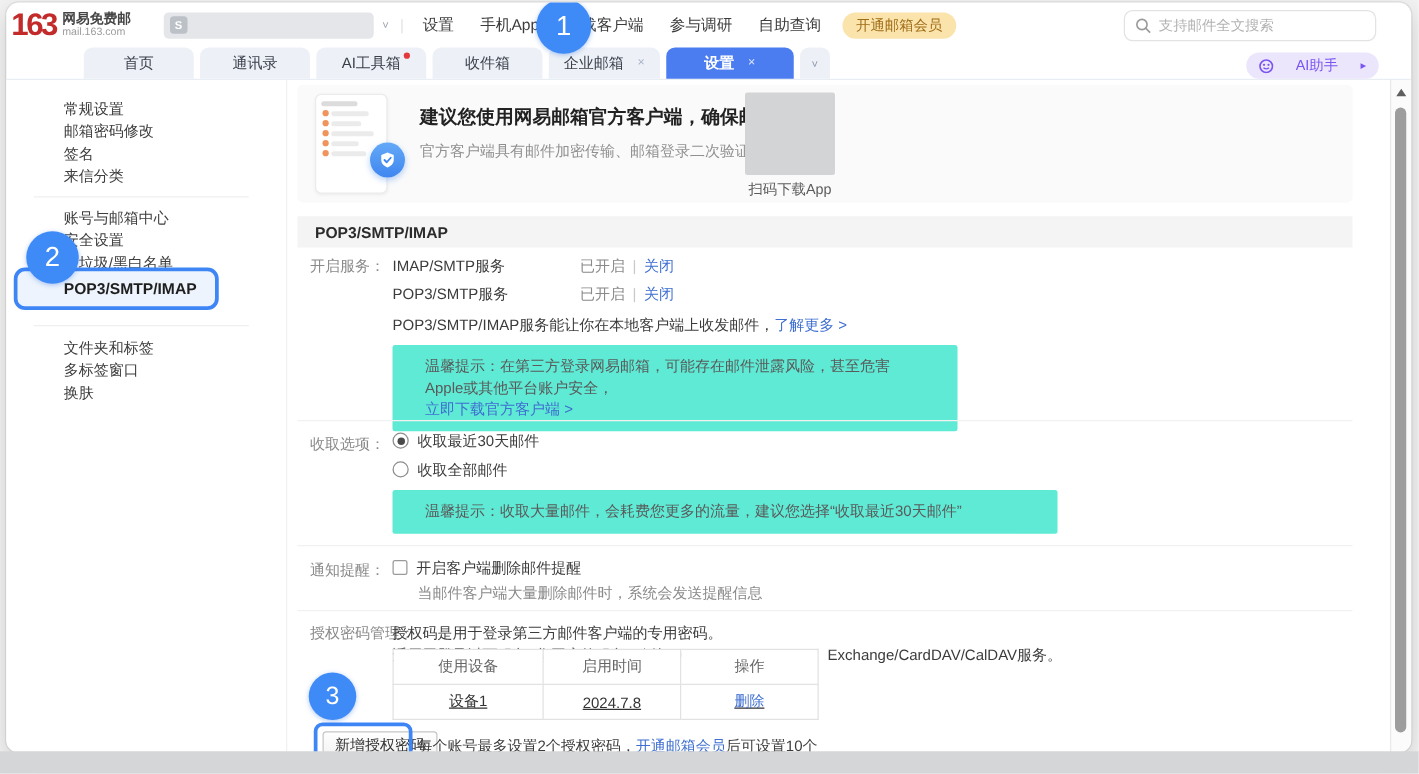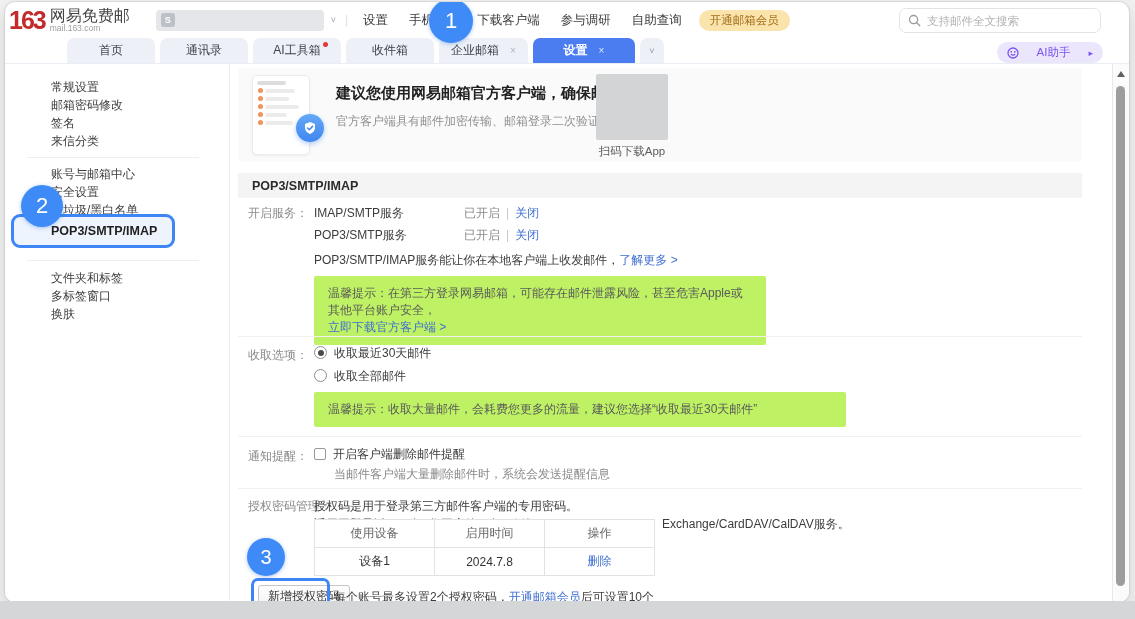--- a/index.html
+++ b/index.html
@@ -9,21 +9,21 @@
 
   .window { position:absolute; left:5px; top:2px; width:1124px; height:600px; background:#fff;
             border-radius:10px; overflow:hidden;
             box-shadow:0 0 0 1px rgba(0,0,0,.07), 0 6px 18px rgba(0,0,0,.15); }
 
   
   .hdr { height:36px; display:flex; align-items:center; padding:0 0 0 4px; position:relative; }
   .logo { display:flex; align-items:center; cursor:pointer; }
   .logo-num { font-size:25px; font-weight:bold; color:#c32a2a; letter-spacing:-2px; line-height:1; }
   .logo-txt { margin-left:5px; line-height:1.1; }
-  .logo-brand { font-size:16px; font-weight:normal; color:#454545; }
+  .logo-brand { font-size:11px; font-weight:bold; color:#454545; }
   .logo-domain { font-size:8.5px; color:#9c9c9c; }
   .account { margin-left:26px; width:168px; height:21px; background:#e4e6e9; border-radius:4px;
              display:flex; align-items:center; padding:0 5px; }
   .avatar { width:14px; height:14px; border-radius:3px; background:#bcc1c7; color:#fff; font-size:9px;
             display:flex; align-items:center; justify-content:center; font-weight:bold; }
   .acc-chev { color:#9aa0a8; font-size:9px; margin:0 9px 0 7px; }
   .hdr-sep { color:#e2e2e2; font-size:12px; margin-right:15px; }
   .menu { display:flex; gap:21px; font-size:12.5px; color:#3c3c3c; }
   .menu span { cursor:pointer; white-space:nowrap; }
   .vip { margin-left:17px; background:#fbe3ac; color:#9f6c16; font-size:11.5px; padding:3px 11px;
@@ -79,33 +79,33 @@
   .sec-hdr { position:absolute; left:8px; top:109px; width:844px; height:25px; background:#f4f4f4;
              display:flex; align-items:center; padding-left:14px; font-size:12.5px; font-weight:bold; color:#2b2b2b; }
 
   .flabel { position:absolute; left:18px; font-size:12px; color:#8a8a8a; }
   .ftext  { position:absolute; font-size:12px; color:#3c3c3c; }
   .gray   { color:#8a8a8a; }
   .blink  { color:#3f6fd0; cursor:pointer; }
   .sep-pipe { color:#c9c9c9; margin:0 6px; }
   .hr { position:absolute; left:8px; width:844px; border-top:1px solid #f1f1f1; }
 
-  .ybox { position:absolute; left:84px; background:#bef264; border-radius:2px; padding:9px 14px;
+  .ybox { position:absolute; left:84px; background:#5eead4; border-radius:2px; padding:9px 26px;
           font-size:12px; color:#5a5a5a; line-height:17px; }
 
   .radio { display:inline-block; width:13px; height:13px; border:1px solid #8d8d8d; border-radius:50%;
            vertical-align:-2px; margin-right:7px; position:relative; background:#fff; cursor:pointer; }
   .radio.sel::after { content:""; position:absolute; left:2.5px; top:2.5px; width:6px; height:6px; border-radius:50%; background:#4a4a4a; }
   .checkbox { display:inline-block; width:12px; height:12px; border:1px solid #9a9a9a; border-radius:2px;
               vertical-align:-2px; margin-right:7px; background:#fff; cursor:pointer; }
 
   table.auth { position:absolute; left:84px; top:455px; border-collapse:collapse; font-size:12px; }
   table.auth th, table.auth td { border:1px solid #e2e2e2; text-align:center; height:28px; font-weight:normal; }
   table.auth th { color:#666; width:110px; background:#fff; }
-  table.auth td { color:#333; } 
+  table.auth td { color:#333;text-decoration:underline; } 
 
   .add-btn { position:absolute; left:28px; top:521px; height:23px; padding:0 9px; font-size:12px; color:#333;
              background:linear-gradient(#fefefe,#f2f2f2); border:1px solid #c6c6c6; border-radius:3px; cursor:pointer; }
   .btn-ring { position:absolute; left:21px; top:514px; width:79px; height:37px; border:3px solid #3e86f5; border-radius:7px; pointer-events:none; }
 
   
   .scrollbar { width:17px; border-left:1px solid #e9e9e9; background:#fbfbfb; position:relative; flex-shrink:0; }
   .sb-up { position:absolute; top:7px; left:4px; width:0; height:0; border-left:4px solid transparent;
            border-right:4px solid transparent; border-bottom:6px solid #5f5f5f; }
   .sb-thumb { position:absolute; top:22px; left:3px; width:9px; height:500px; background:#9d9d9d; border-radius:5px; }

